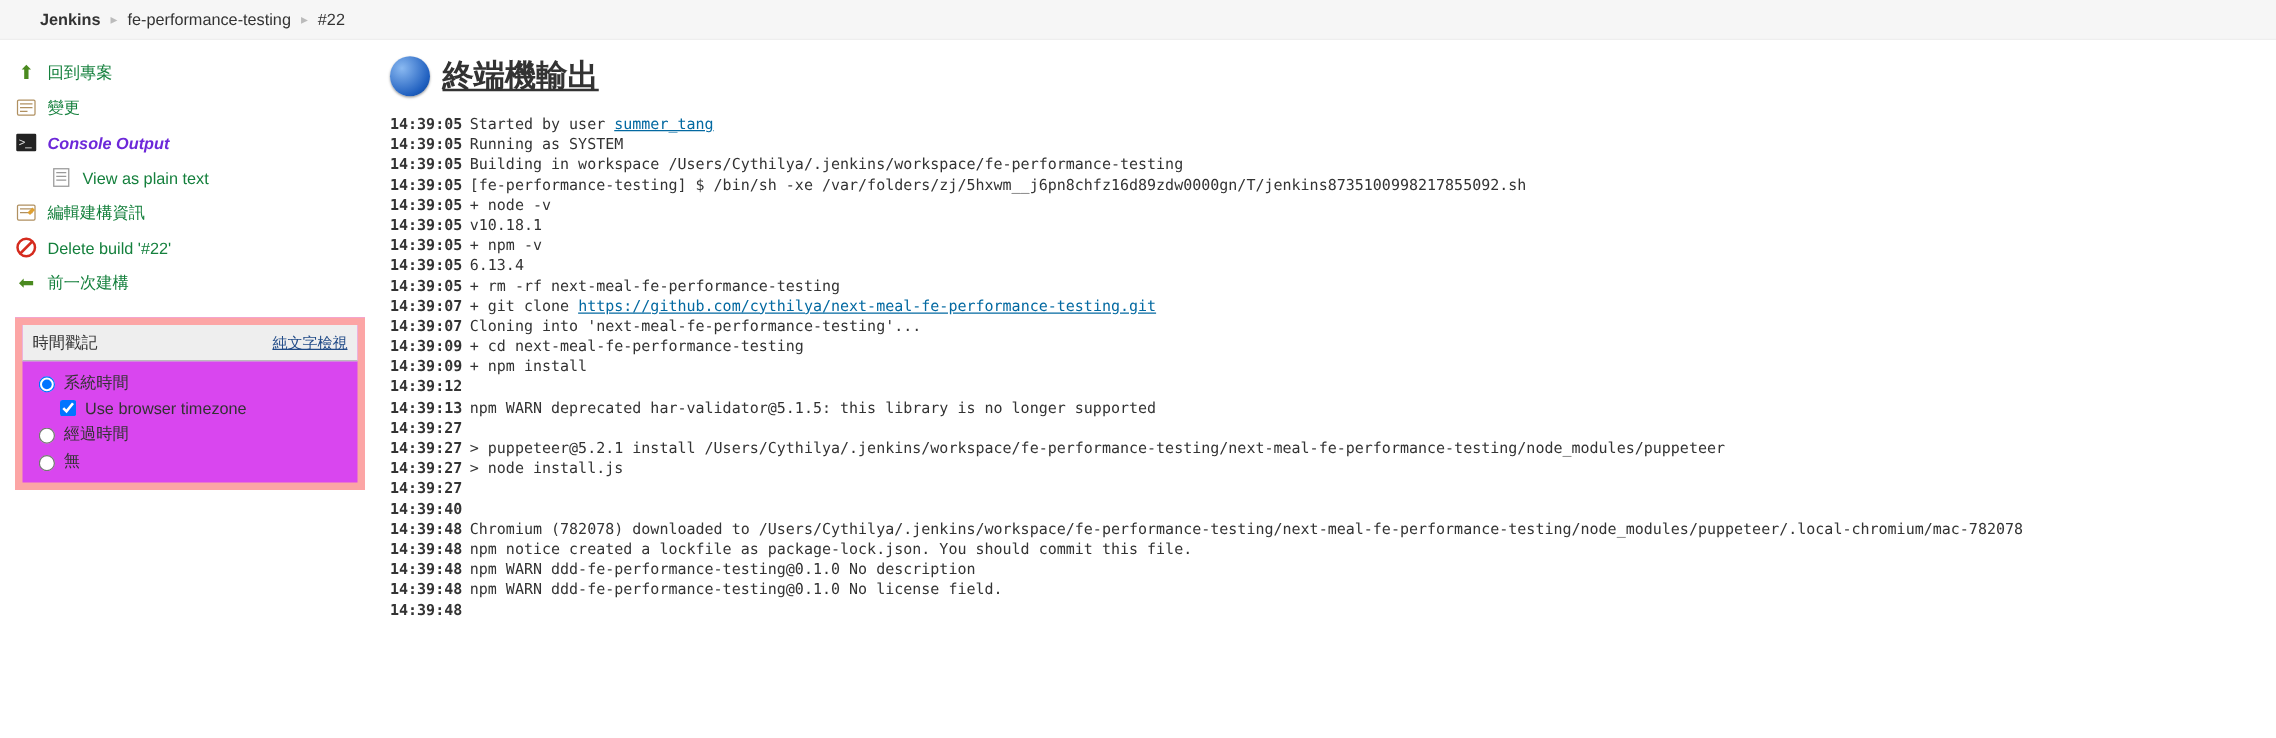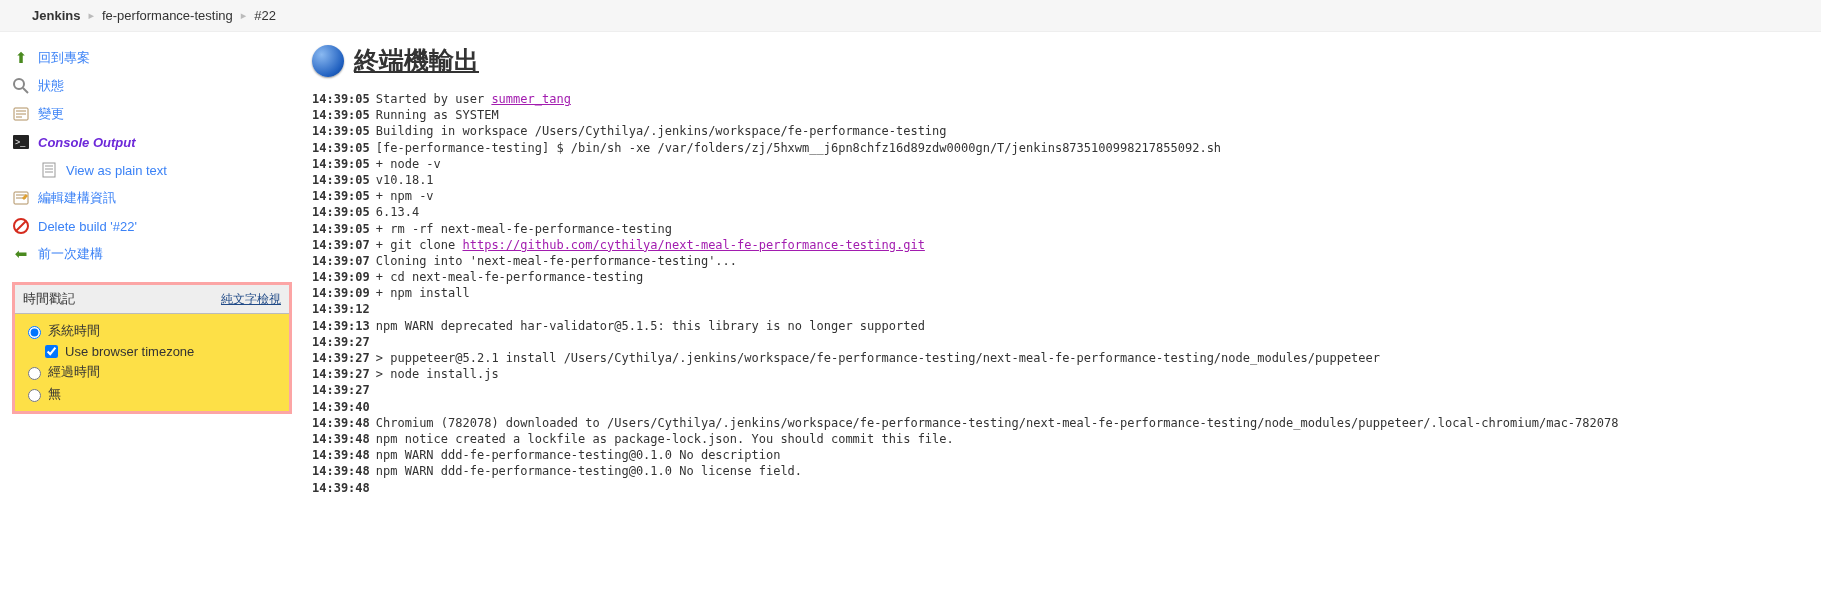--- a/index.html
+++ b/index.html
@@ -43,43 +43,43 @@
     padding: 0;
     margin: 0 0 14px 0;
   }
   .side-links li {
     display: flex;
     align-items: center;
     gap: 8px;
     padding: 5px 0;
   }
   .side-links a {
-    color: #3b82f6;
+    color: #15803d;
     text-decoration: none;
   }
   .side-links .active a {
     font-weight: bold;
     color: #6d28d9;
     font-style: italic;
   }
   .side-links .nested {
     padding-left: 28px;
   }
   .icon {
     width: 18px;
     height: 18px;
     display: inline-flex;
     align-items: center;
     justify-content: center;
     font-size: 15px;
     flex: 0 0 18px;
   }
   .timestamp-box {
-    border: 3px solid #fca5a5;
-    background: #fde047;
+    border: 6px solid #fca5a5;
+    background: #d946ef;
   }
   .timestamp-box .header {
     background: #eee;
     border-bottom: 1px solid #bbb;
     padding: 5px 8px;
     display: flex;
     align-items: center;
     justify-content: space-between;
   }
   .timestamp-box .header .title {
@@ -134,21 +134,21 @@
     white-space: nowrap;
   }
   .console .line {
     display: flex;
   }
   .console .ts {
     font-weight: bold;
     margin-right: 6px;
   }
   .console a {
-    color: #a21caf;
+    color: #0369a1;
     text-decoration: underline;
   }
   
   .icon.up-arrow { color: #4a8a1f; }
   .icon.gear svg { stroke: #777; fill: none; }
   .icon.notepad svg rect { fill:#fff; stroke:#b09060; }
   .icon.terminal svg rect { fill:#222; }
   .icon.doc svg rect { fill:#fff; stroke:#999; }
   .icon.forbid { color:#d52b1e; }
   .icon.left-arrow { color: #4a8a1f; }
@@ -163,29 +163,20 @@
   <span class="sep">▸</span>
   <a href="#" class="project">#22</a>
 </div>
 
 <div class="page">
   <div class="sidebar">
     <ul class="side-links">
       <li>
         <span class="icon up-arrow">⬆</span>
         <a href="#">回到專案</a>
-      </li>
-      <li>
-        <span class="icon gear">
-          <svg viewBox="0 0 18 18" width="18" height="18">
-              <circle cx="7" cy="7" r="5" stroke="#888" fill="none" stroke-width="2"></circle>
-              <line x1="11" y1="11" x2="16" y2="16" stroke="#888" stroke-width="2"></line>
-            </svg>
-        </span>
-        <a href="#">狀態</a>
       </li>
       <li>
         <span class="icon notepad">
           <svg viewBox="0 0 18 18" width="18" height="18">
               <rect x="2" y="3" width="14" height="12" rx="1"></rect>
               <line x1="4" y1="6" x2="14" y2="6" stroke="#b09060"></line>
               <line x1="4" y1="9" x2="14" y2="9" stroke="#b09060"></line>
               <line x1="4" y1="12" x2="10" y2="12" stroke="#b09060"></line>
             </svg>
         </span>

